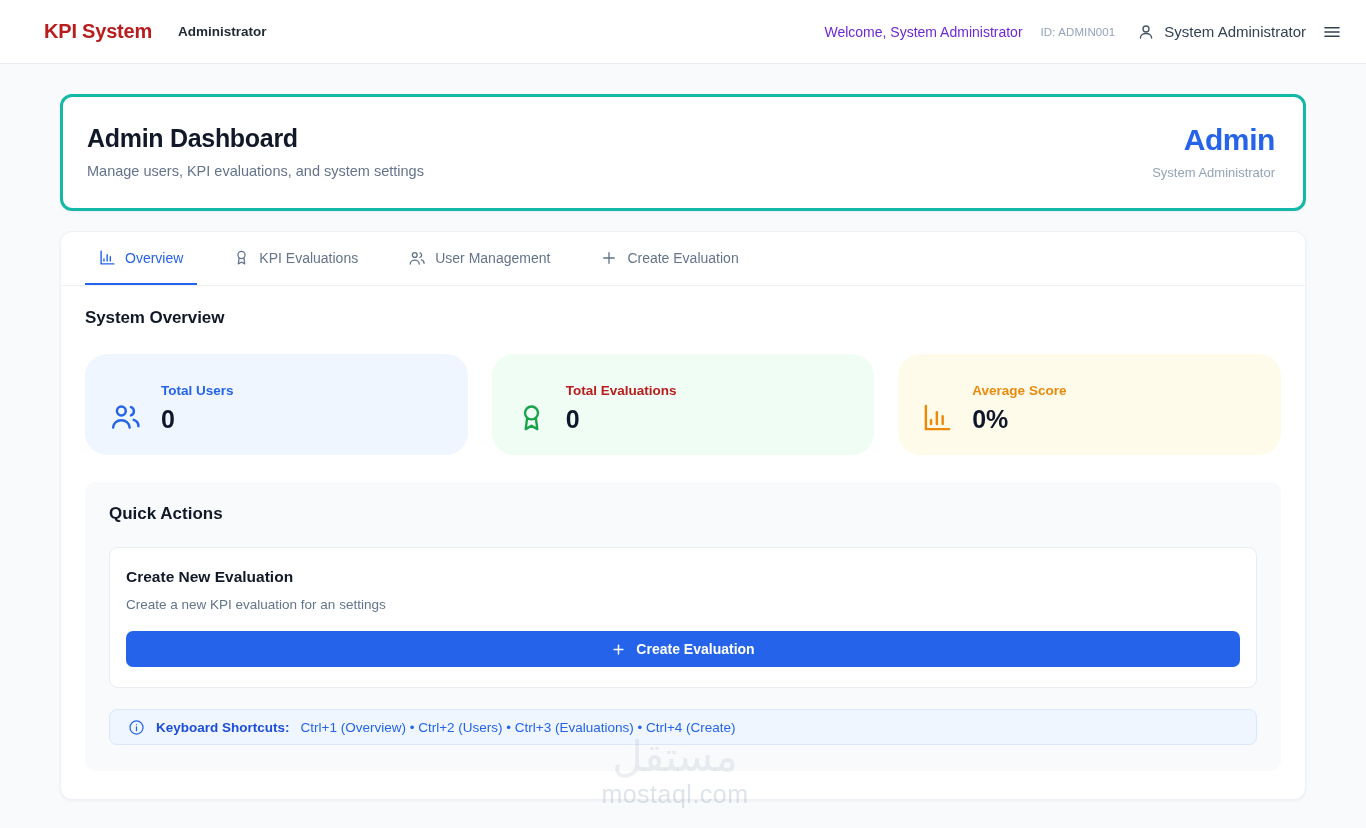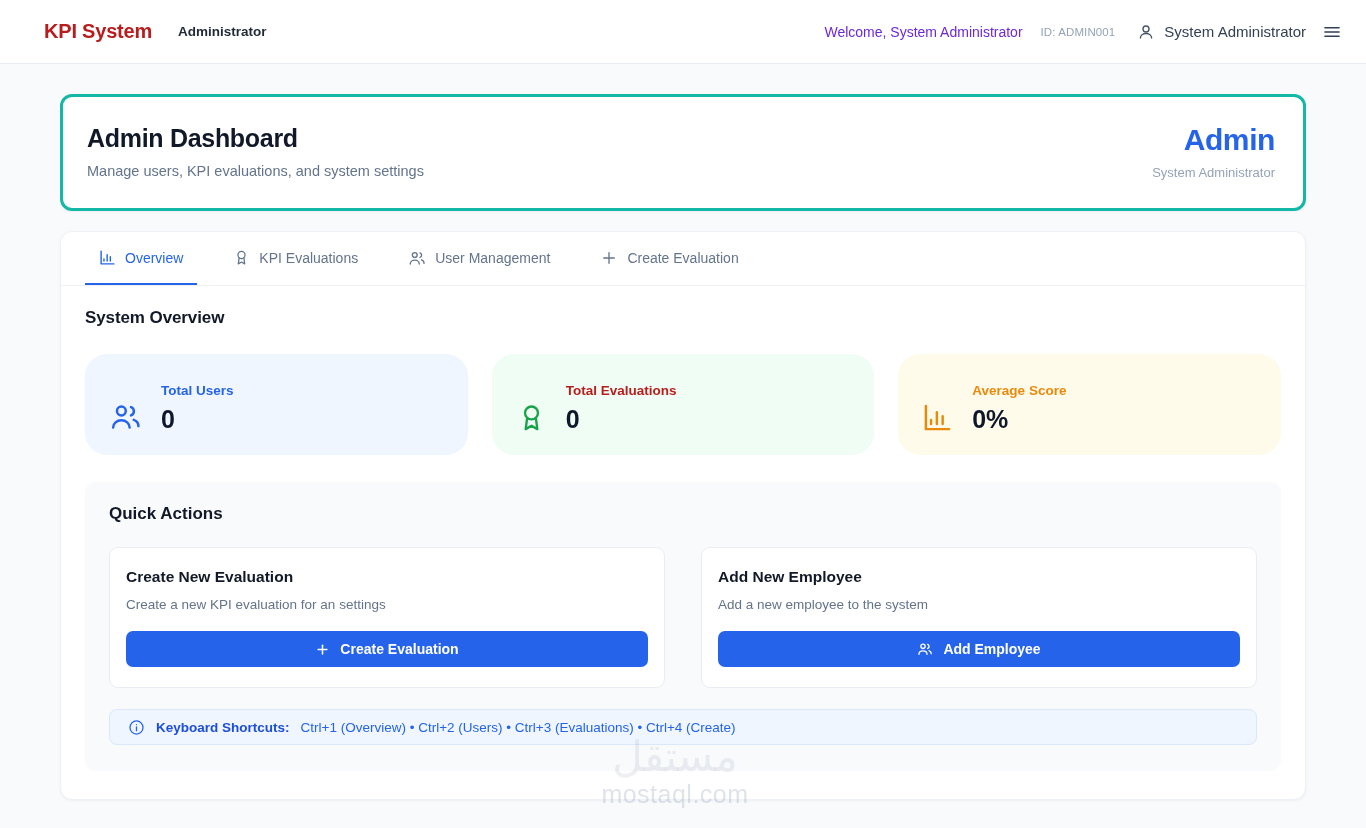--- a/index.html
+++ b/index.html
@@ -460,35 +460,20 @@
               <span class="btn-icon">
                 <svg width="15" height="15" viewBox="0 0 24 24" fill="none" stroke="#ffffff" stroke-width="2.4" stroke-linecap="round">
                   <line x1="12" y1="5" x2="12" y2="19"></line>
                   <line x1="5" y1="12" x2="19" y2="12"></line>
                 </svg>
               </span>
               <span>Create Evaluation</span>
             </button>
           </div>
 
-          <div class="qcard">
-            <div class="qcard-title">Add New Employee</div>
-            <div class="qcard-desc">Add a new employee to the system</div>
-            <button class="btn">
-              <span class="btn-icon">
-                <svg width="16" height="16" viewBox="0 0 24 24" fill="none" stroke="#ffffff" stroke-width="2" stroke-linecap="round" stroke-linejoin="round">
-                  <circle cx="9" cy="8" r="3.2"></circle>
-                  <path d="M3 20c0-3.1 2.7-5.2 6-5.2s6 2.1 6 5.2"></path>
-                  <path d="M16 5.2a3.2 3.2 0 0 1 0 6"></path>
-                  <path d="M18 14.4c2 .7 3.4 2.4 3.4 4.6"></path>
-                </svg>
-              </span>
-              <span>Add Employee</span>
-            </button>
-          </div>
         </div>
 
         <div class="shortcuts">
           <span class="sc-icon">
             <svg width="17" height="17" viewBox="0 0 24 24" fill="none" stroke="#2563eb" stroke-width="1.8" stroke-linecap="round" stroke-linejoin="round">
               <circle cx="12" cy="12" r="9.2"></circle>
               <line x1="12" y1="11" x2="12" y2="16.5"></line>
               <circle cx="12" cy="7.8" r="0.9" fill="#2563eb" stroke="none"></circle>
             </svg>
           </span>

